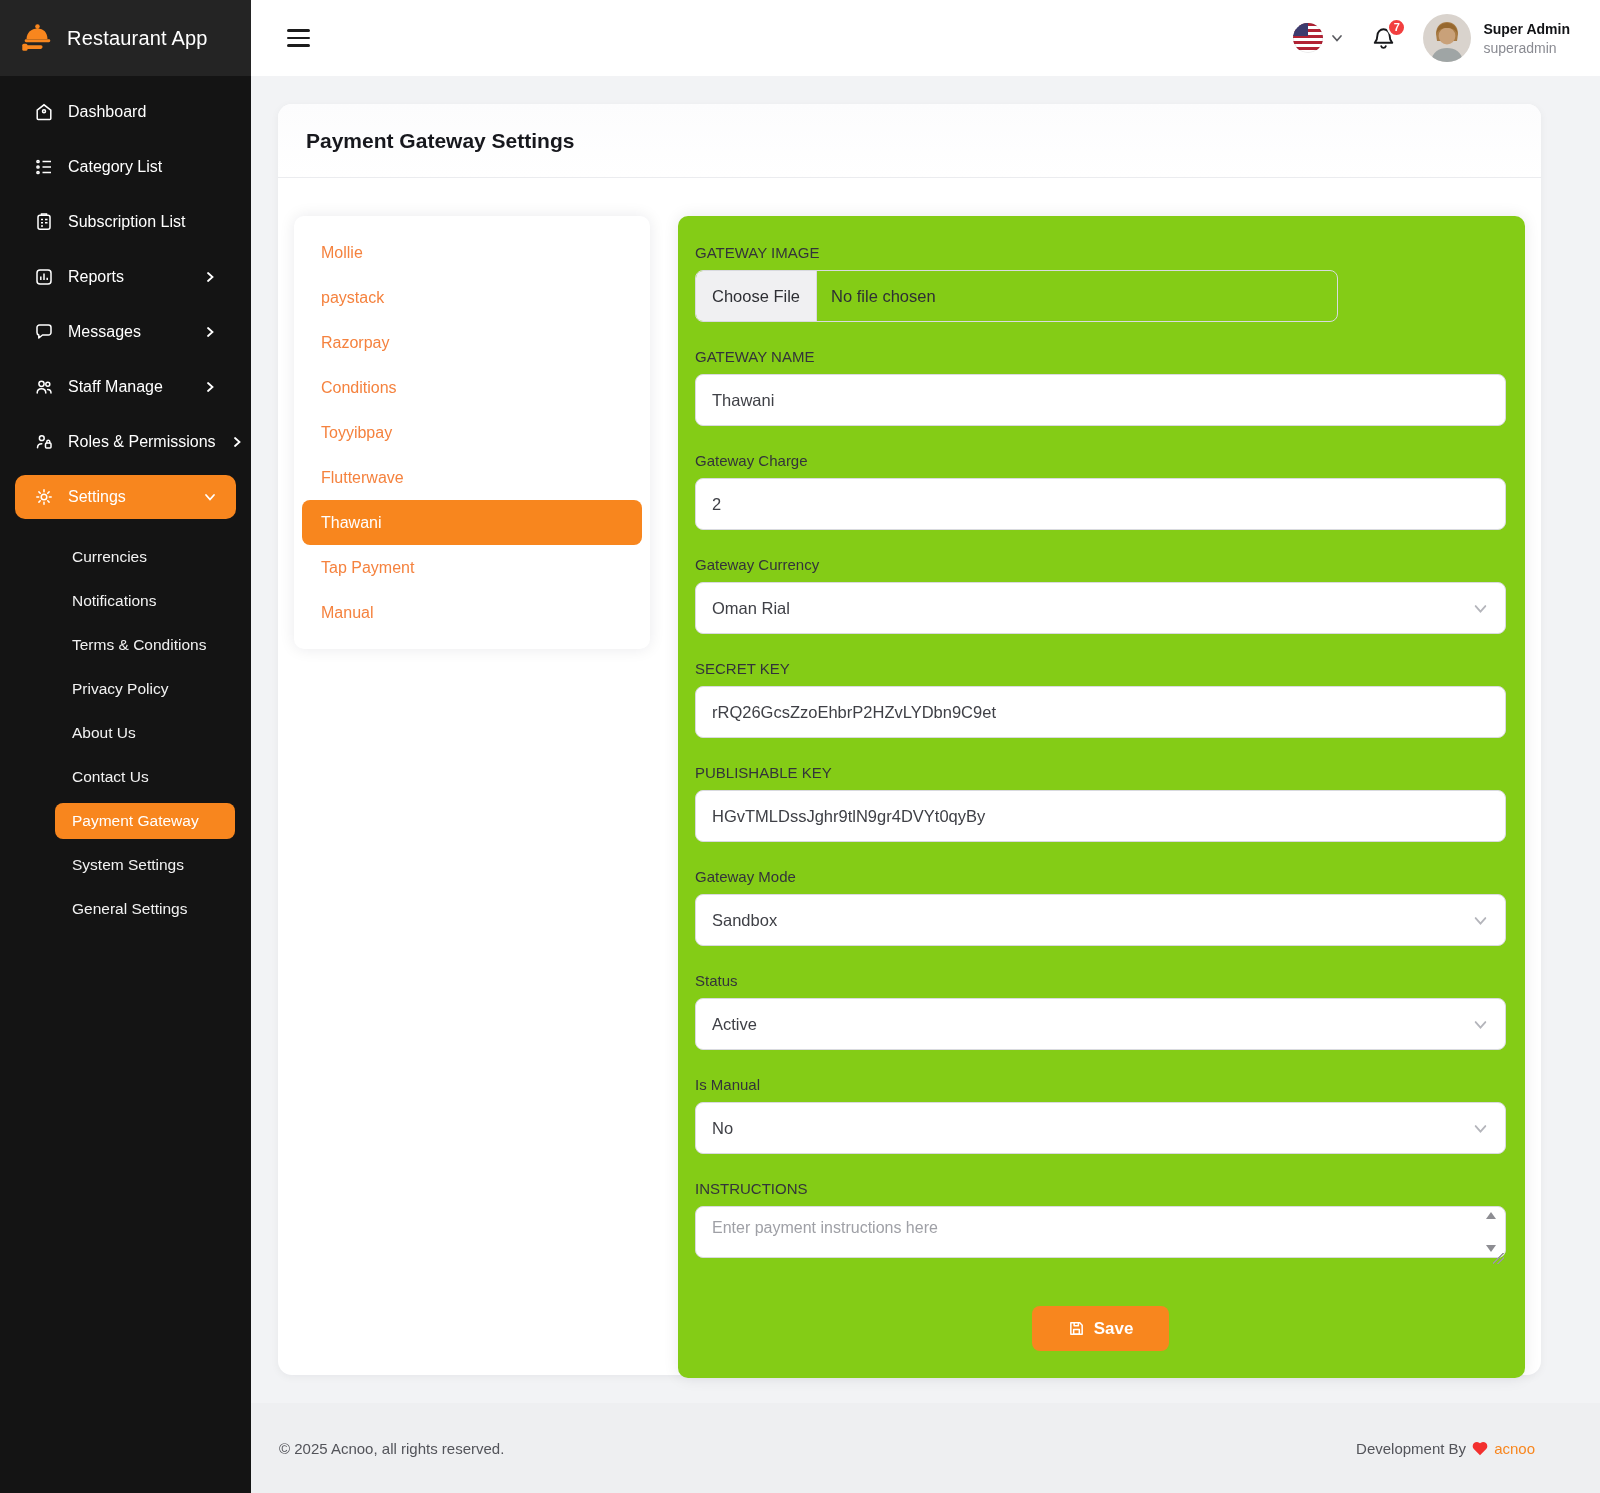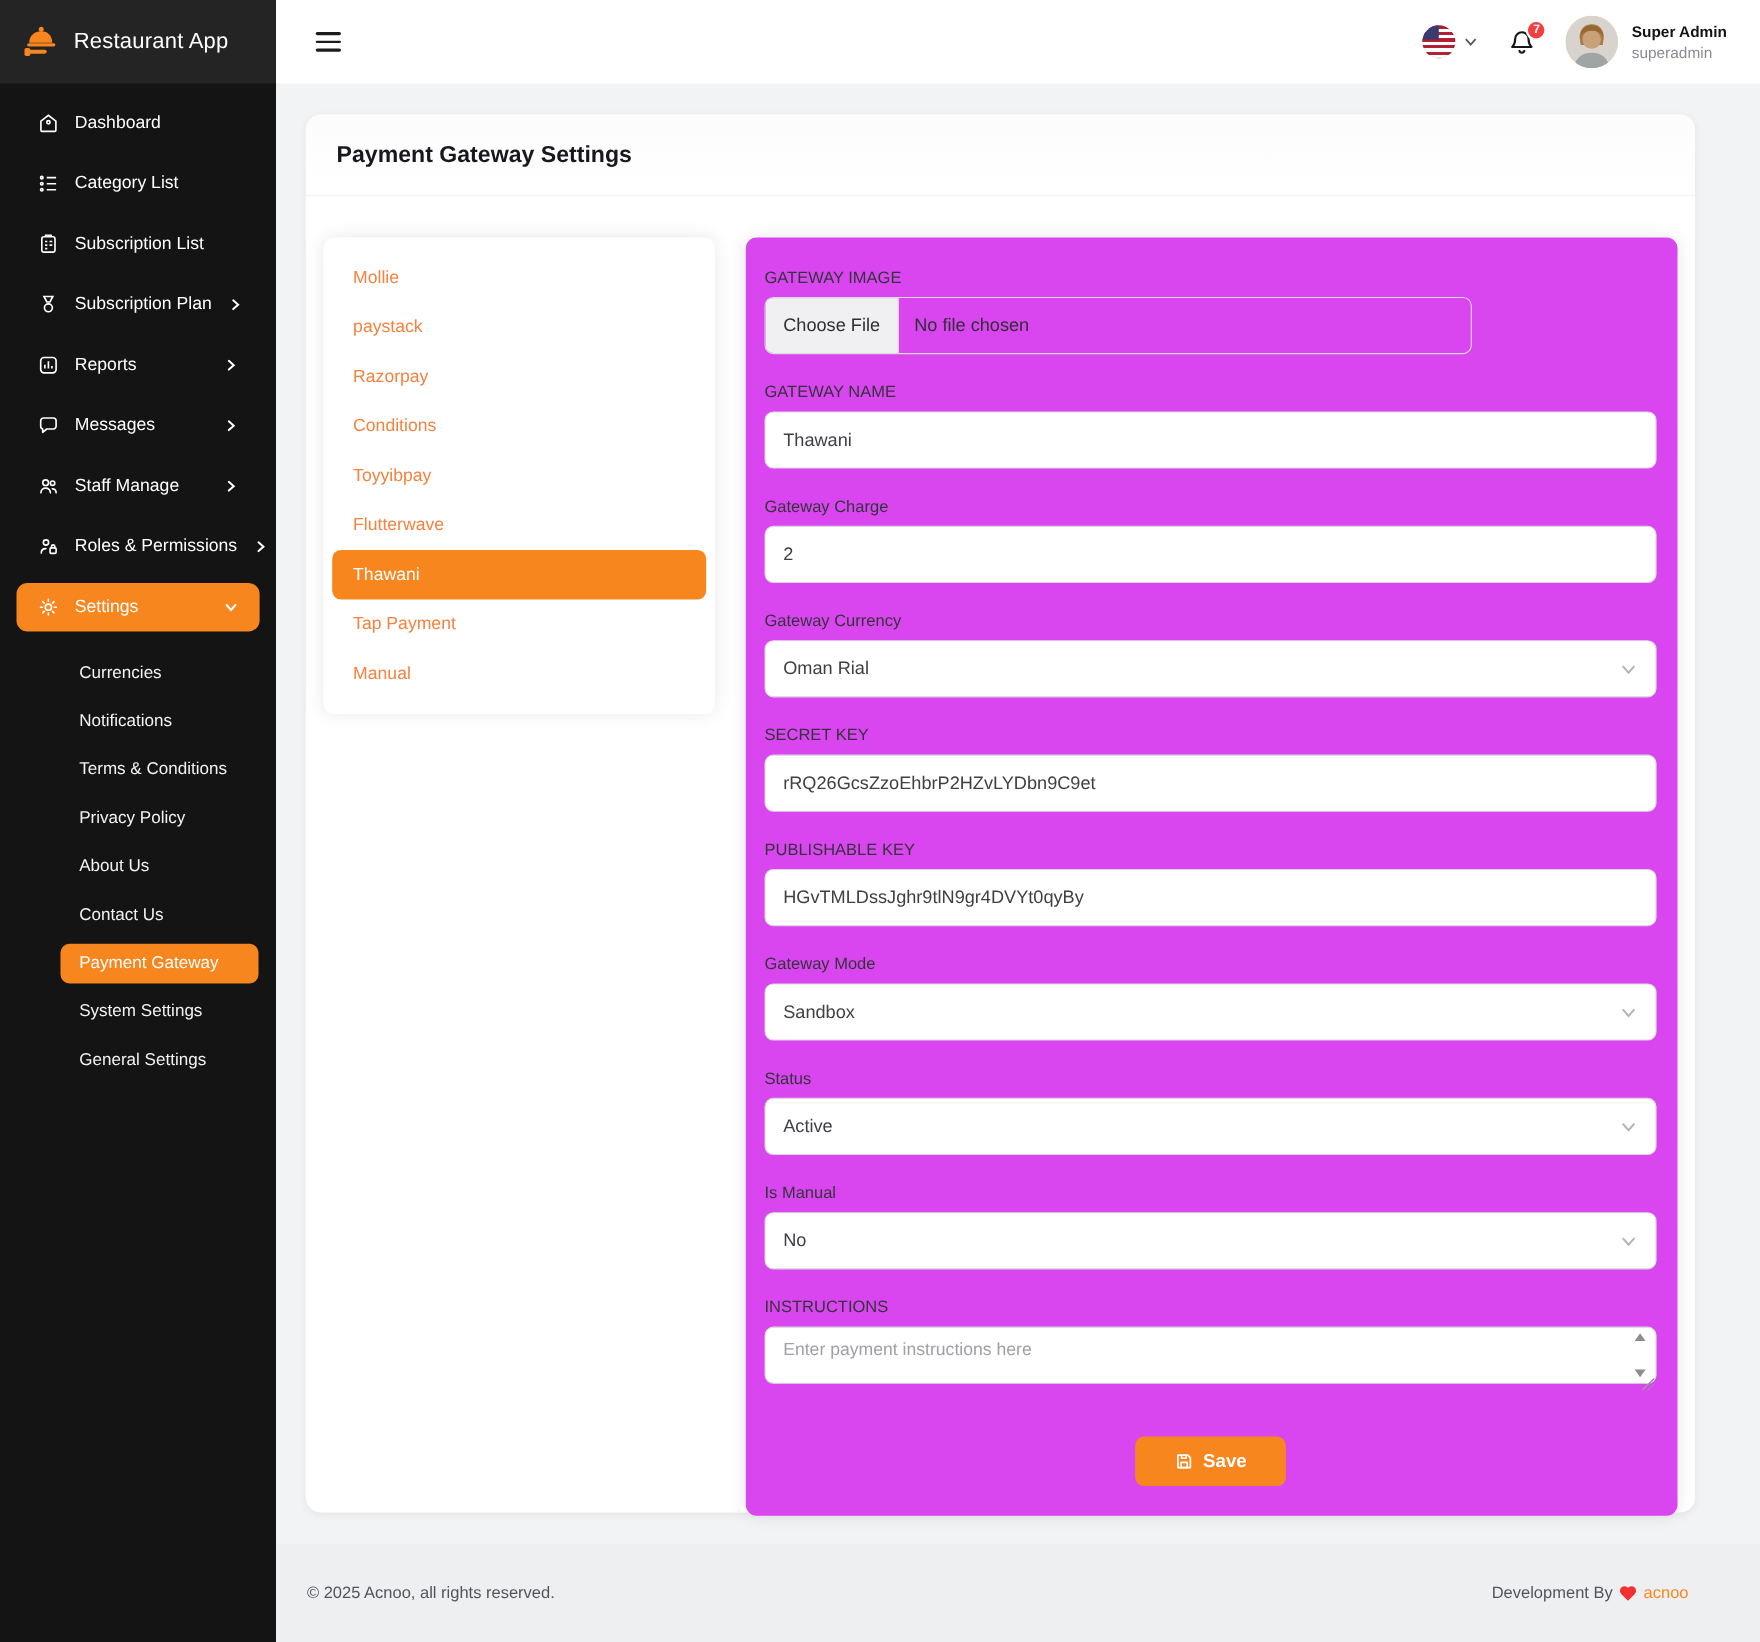--- a/index.html
+++ b/index.html
@@ -41,21 +41,21 @@
   .content { flex:1; background:#f2f3f5; padding:28px 59px 28px 27px; display:flex; min-height:0; }
   .page-card { flex:1; background:#fff; border-radius:14px; box-shadow:0 2px 8px rgba(20,20,45,.05); display:flex; flex-direction:column; }
   .page-card-header { padding:25px 28px 24px; border-bottom:1px solid #ebecef; background:linear-gradient(#fcfcfd,#fff); border-radius:14px 14px 0 0; }
   .page-title { margin:0; font-size:21px; font-weight:700; color:#17181d; }
   .page-card-body { display:flex; gap:28px; padding:38px 16px 40px; align-items:flex-start; }
   
   .gw-card { width:356px; flex-shrink:0; background:#fff; border-radius:10px; box-shadow:0 0 16px rgba(20,20,40,.09); padding:14px 8px; }
   .gw-item { height:45px; display:flex; align-items:center; padding:0 19px; border-radius:8px; color:#F5823E; font-size:16px; cursor:pointer; }
   .gw-item.active { background:#F8861E; color:#fff; }
   
-  .form-card { flex:1; background:#d946ef; border-radius:10px; box-shadow:0 0 16px rgba(20,20,40,.09); padding:28px 19px 27px 17px; }
+  .form-card { flex:1; background:#84cc16; border-radius:10px; box-shadow:0 0 16px rgba(20,20,40,.09); padding:28px 19px 27px 17px; }
   .field { margin-bottom:26px; }
   .flabel { display:block; font-size:15px; font-weight:500; color:#33343a; margin-bottom:9px; }
   .finput { width:100%; height:52px; border:1px solid #d9dadf; border-radius:8px; padding:0 16px; font-size:16.5px; color:#3f4046; background:#fff; font-family:inherit; outline:none; }
   .fselect { width:100%; height:52px; border:1px solid #d9dadf; border-radius:8px; padding:0 16px; font-size:16.5px; color:#3f4046; background:#fff; display:flex; align-items:center; justify-content:space-between; cursor:pointer; }
   .file-control { width:643px; max-width:100%; height:52px; border:1px solid #d9dadf; border-radius:8px; display:flex; overflow:hidden; font-size:16.5px; cursor:pointer; }
   .file-btn { background:#f0f0f2; border-right:1px solid #d9dadf; display:flex; align-items:center; padding:0 16px; color:#2e2f34; }
   .file-text { display:flex; align-items:center; padding:0 14px; color:#2e2f34; }
   .ta-wrap { position:relative; }
   .ftextarea { width:100%; height:52px; border:1px solid #d9dadf; border-radius:8px; padding:12px 32px 12px 16px; font-size:16px; color:#3f4046; font-family:inherit; resize:none; outline:none; display:block; }
   .ftextarea::placeholder { color:#9fa0a6; }
@@ -115,34 +115,20 @@
             <rect x="4" y="3.2" width="12" height="14" rx="2"></rect>
             <path d="M7.5 3.2V2h5v1.2"></path>
             <path d="M7 7.5h2M11 7.5h2.5M7 10.8h2M11 10.8h2.5M7 14h2"></path>
           </svg>
         </span>
       <span>Subscription List</span>
     </div>
     <div class="nav-item">
       <span class="nicon">
           <svg width="20" height="20" viewBox="0 0 20 20" fill="none" stroke="#fff" stroke-width="1.5">
-            <path d="M6 2.5h8l-2.6 5h-2.8z"></path>
-            <circle cx="10" cy="12.8" r="3.6"></circle>
-          </svg>
-        </span>
-      <span>Subscription Plan</span>
-      <span class="chev">
-          <svg width="14" height="14" viewBox="0 0 14 14" fill="none" stroke="#fff" stroke-width="1.8" stroke-linecap="round">
-            <path d="M5 3l4.5 4L5 11"></path>
-          </svg>
-        </span>
-    </div>
-    <div class="nav-item">
-      <span class="nicon">
-          <svg width="20" height="20" viewBox="0 0 20 20" fill="none" stroke="#fff" stroke-width="1.5">
             <rect x="3" y="3" width="14" height="14" rx="3"></rect>
             <path d="M6.8 13V9.5M10 13V6.5M13.2 13v-2.2"></path>
           </svg>
         </span>
       <span>Reports</span>
       <span class="chev">
           <svg width="14" height="14" viewBox="0 0 14 14" fill="none" stroke="#fff" stroke-width="1.8" stroke-linecap="round">
             <path d="M5 3l4.5 4L5 11"></path>
           </svg>
         </span>

